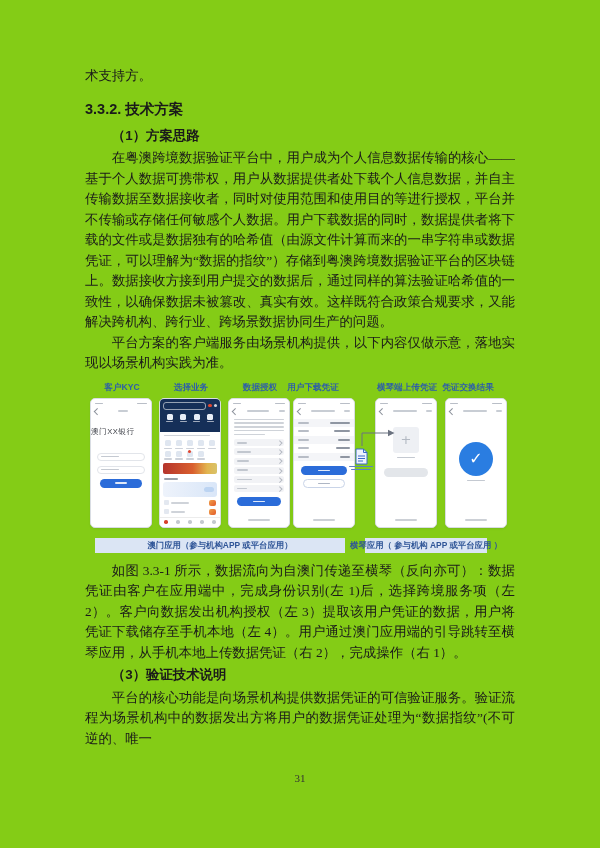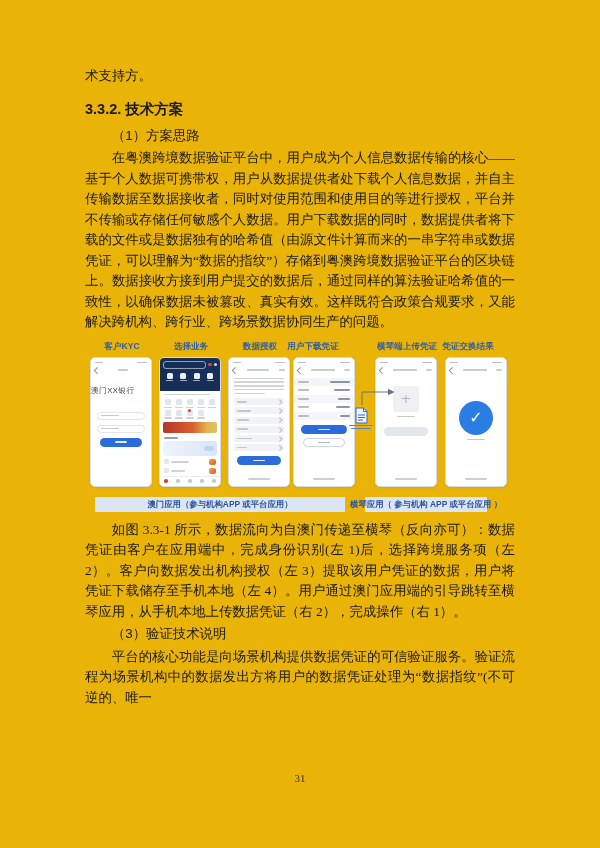--- a/index.html
+++ b/index.html
@@ -1,20 +1,20 @@
 <!DOCTYPE html>
 <html><head>
 <meta charset="utf-8">
 <style>
   html,body{margin:0;padding:0;background:#f2f2f2;}
   .page{
     position:relative;
     width:600px;height:848px;
     margin:0 auto;
-    background:#eab308;
+    background:#84cc16;
     box-sizing:border-box;
     padding:66px 85px 0 85px;
     font-family:"Liberation Serif","DejaVu Serif",serif;
     color:#1a1a1a;
     overflow:hidden;
   }
   .body-text{
     font-size:13.4px;
     line-height:20.5px;
     text-align:justify;
@@ -22,21 +22,21 @@
   }
   .indent{text-indent:2em;}
   .sec-heading{
     font-family:"Liberation Sans","DejaVu Sans",sans-serif;
     font-weight:bold;
     font-size:14.5px;
     margin:13px 0 7px 0;
   }
   .sub-heading{
     font-family:"Liberation Sans","DejaVu Sans",sans-serif;
-    font-weight:normal;
+    font-weight:bold;
     font-size:13.4px;
     line-height:20.5px;
     margin:2px 0 2px 0;
     text-indent:2em;
   }
   
   figure{margin:8px 0 6px 0;padding:0;}
   .fig-canvas{
     position:relative;
     width:430px;height:173px;
@@ -151,20 +151,21 @@
 
 <div class="page">
 
   <p class="body-text">术支持方。</p>
 
   <h3 class="sec-heading">3.3.2. 技术方案</h3>
 
   <p class="sub-heading">（1）方案思路</p>
   <p class="body-text indent">在粤澳跨境数据验证平台中，用户成为个人信息数据传输的核心——基于个人数据可携带权，用户从数据提供者处下载个人信息数据，并自主传输数据至数据接收者，同时对使用范围和使用目的等进行授权，平台并不传输或存储任何敏感个人数据。用户下载数据的同时，数据提供者将下载的文件或是数据独有的哈希值（由源文件计算而来的一串字符串或数据凭证，可以理解为“数据的指纹”）存储到粤澳跨境数据验证平台的区块链上。数据接收方接到用户提交的数据后，通过同样的算法验证哈希值的一致性，以确保数据未被篡改、真实有效。这样既符合政策合规要求，又能解决跨机构、跨行业、跨场景数据协同生产的问题。</p>
 
+  <p class="body-text indent">平台方案的客户端服务由场景机构提供，以下内容仅做示意，落地实现以场景机构实践为准。</p>
 
   <figure>
     <div class="fig-canvas">
 
       <span class="col-title" style="left:5px">客户KYC</span>
       <span class="col-title" style="left:74px">选择业务</span>
       <span class="col-title" style="left:143px">数据授权</span>
       <span class="col-title" style="left:196px">用户下载凭证</span>
       <span class="col-title" style="left:290px">横琴端上传凭证</span>
       <span class="col-title" style="left:351px">凭证交换结果</span>

